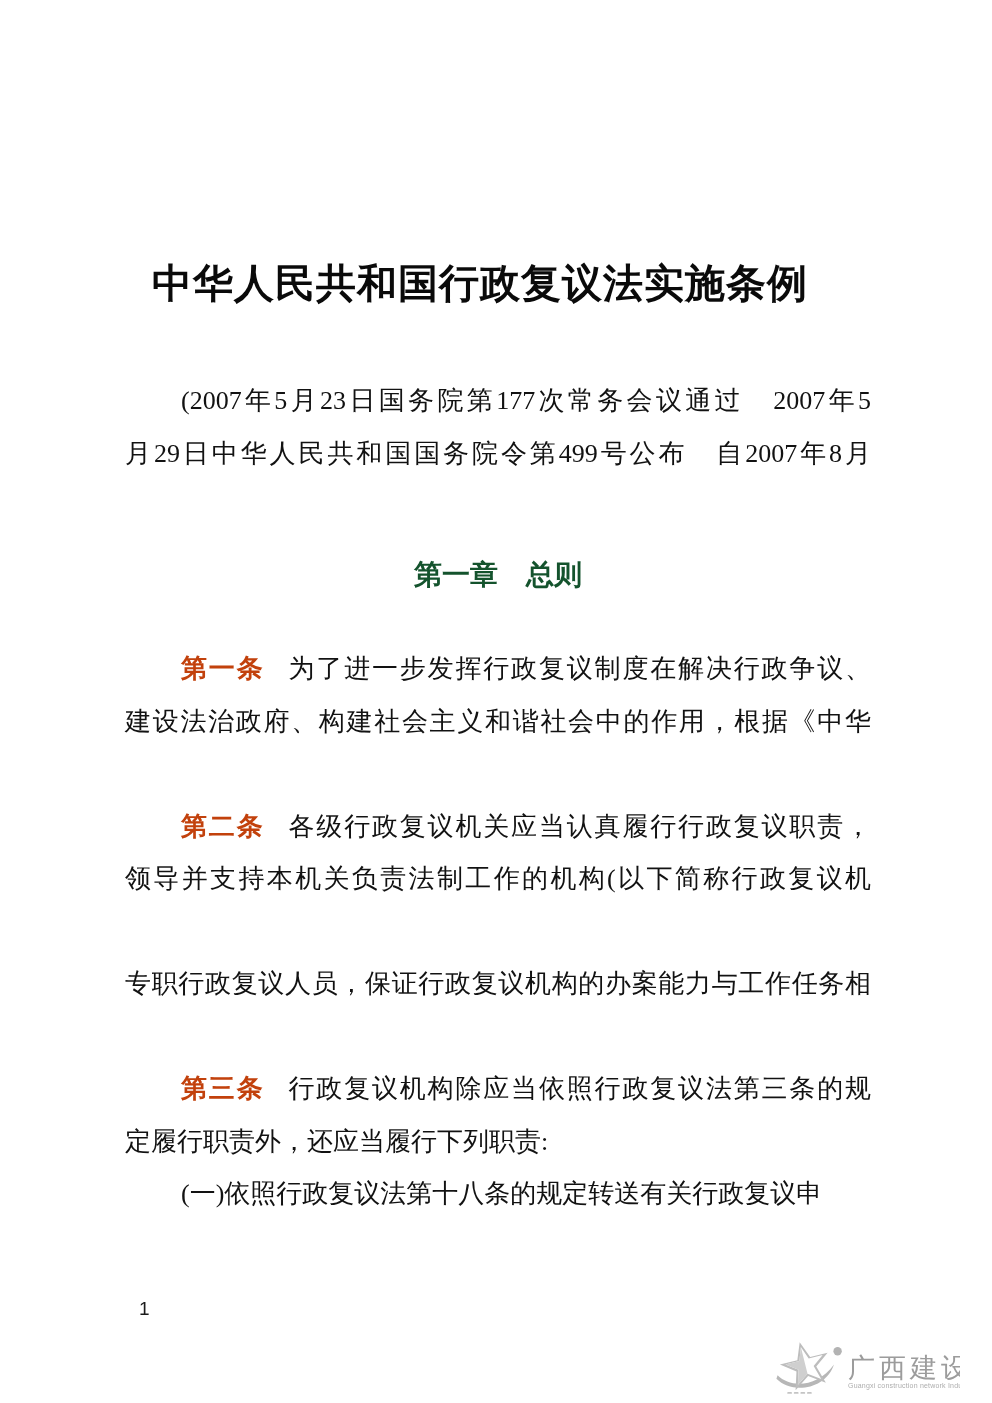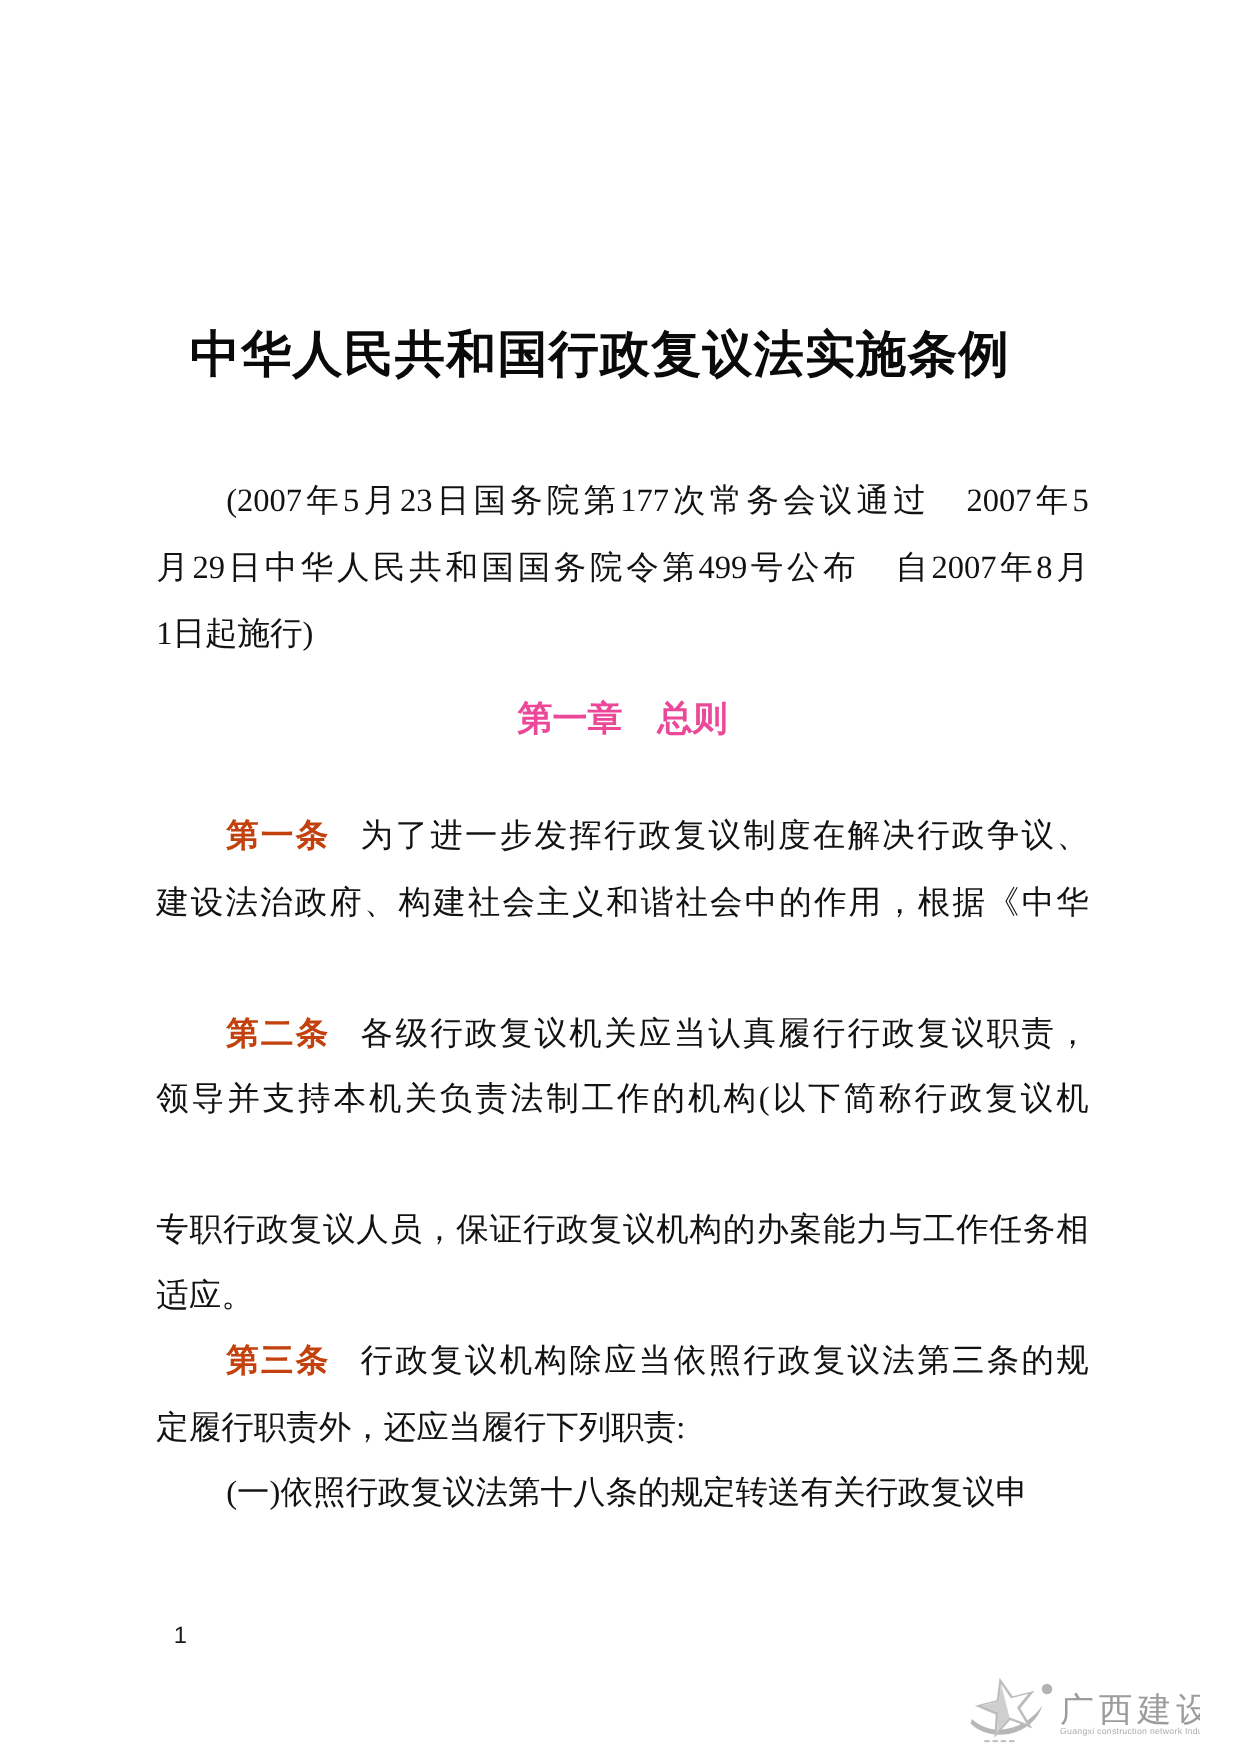--- a/index.html
+++ b/index.html
@@ -28,21 +28,21 @@
   .chapter {
     position: absolute;
     top: 556px;
     left: 125px;
     width: 746px;
     margin: 0;
     text-align: center;
     font-family: "Liberation Sans", sans-serif;
     font-weight: 700;
     font-size: 28px;
-    color: #ec4899;
+    color: #14532d;
   }
   .line {
     position: absolute;
     left: 125px;
     width: 746px;
     height: 44px;
     font-size: 26px;
     line-height: 1.35;
     white-space: normal;
     color: #121212;
@@ -99,31 +99,29 @@
 </style>
 </head>
 <body>
 
 <div class="page">
 
   <h1 class="title">中华人民共和国行政复议法实施条例</h1>
 
   <div class="line indent jl" style="top:383px">(2007年5月23日国务院第177次常务会议通过　2007年5</div>
   <div class="line jl" style="top:436px">月29日中华人民共和国国务院令第499号公布　自2007年8月</div>
-  <div class="line" style="top:489px">1日起施行)</div>
 
   <h2 class="chapter">第一章　总则</h2>
 
   <div class="line indent jl" style="top:651px"><span class="num">第一条</span><span>为了进一步发挥行政复议制度在解决行政争议、</span></div>
   <div class="line jl" style="top:704px">建设法治政府、构建社会主义和谐社会中的作用，根据《中华</div>
 
   <div class="line indent jl" style="top:809px"><span class="num">第二条</span><span>各级行政复议机关应当认真履行行政复议职责，</span></div>
   <div class="line jl" style="top:861px">领导并支持本机关负责法制工作的机构(以下简称行政复议机</div>
   <div class="line jl" style="top:966px">专职行政复议人员，保证行政复议机构的办案能力与工作任务相</div>
-  <div class="line" style="top:1019px">适应。</div>
 
   <div class="line indent jl" style="top:1071px"><span class="num">第三条</span><span>行政复议机构除应当依照行政复议法第三条的规</span></div>
   <div class="line indent" style="top:1176px">(一)依照行政复议法第十八条的规定转送有关行政复议申</div>
 
   <div class="line" style="top:1124px">定履行职责外，还应当履行下列职责:</div>
 
   <div class="pagenum">1</div>
 
   <div class="watermark">
     <svg class="wm-logo" width="72" height="60" viewBox="0 0 120 100" aria-hidden="true">

